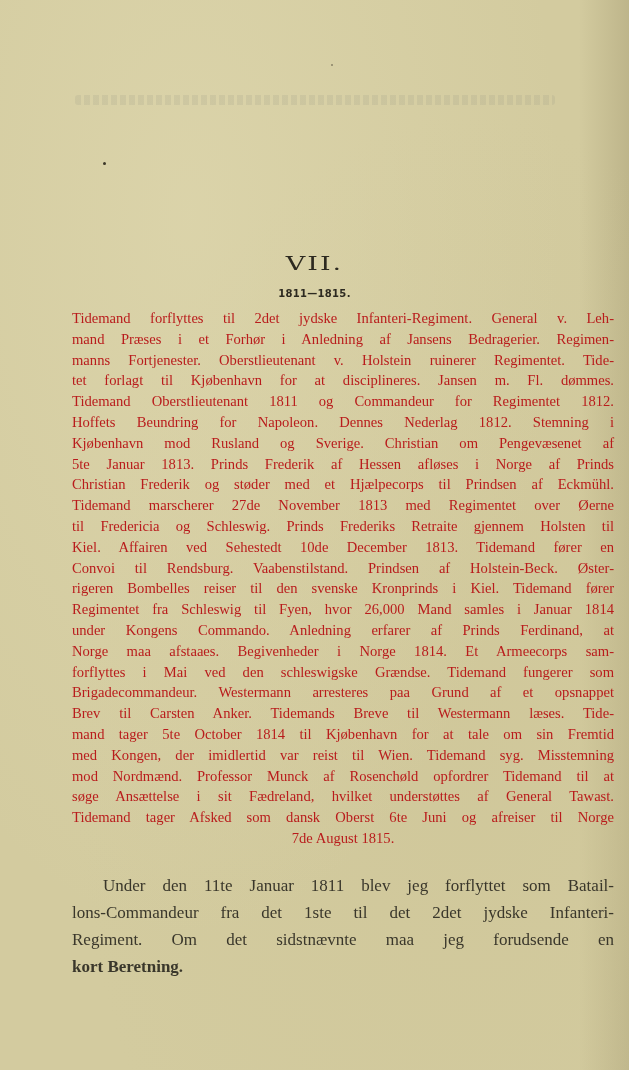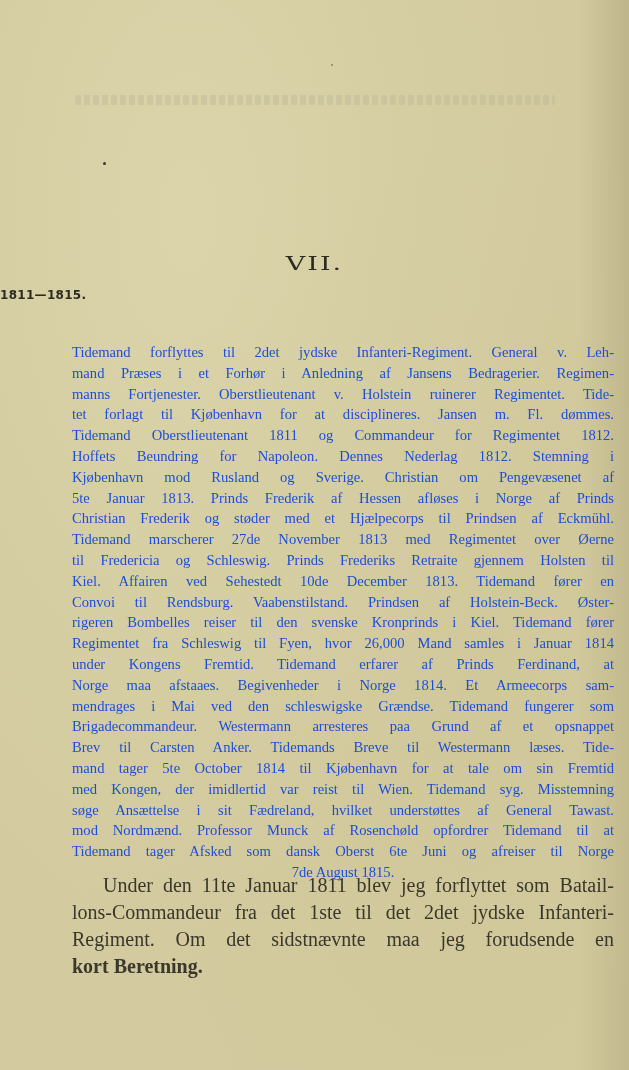--- a/index.html
+++ b/index.html
@@ -22,32 +22,32 @@
   }
   .speck { position: absolute; width: 3px; height: 3px; border-radius: 50%; background: #3b3628; }
   .chapter-number {
     position: absolute; left: 0; width: 629px; top: 252px;
     text-align: center; font-family: "DejaVu Serif", serif; font-weight: normal;
     font-size: 27px; letter-spacing: 2px; color: #2d2a20;
     transform: scaleY(0.72); transform-origin: top center;
   }
   .chapter-years {
     position: absolute; left: 0; width: 629px; top: 288px;
-    font-family: "DejaVu Sans", sans-serif; font-weight: bold;
-    font-size: 12px; color: #2d2a20; letter-spacing: 0.3px;
+    text-align: center; font-family: "DejaVu Sans", sans-serif; font-weight: bold;
+    font-size: 10px; color: #2d2a20; letter-spacing: 0.3px;
   }
   .summary {
-    position: absolute; left: 72px; top: 342px; width: 542px;
-    font-size: 14.6px; line-height: 20.8px; color: #1d4ed8;
+    position: absolute; left: 72px; top: 308px; width: 542px;
+    font-size: 14.6px; line-height: 20.8px; color: #b91c1c;
   }
   .summary .line { display: block; white-space: nowrap; text-align: justify; text-align-last: justify; height: 20.8px; }
   .summary .line.last { text-align: left; text-align-last: center; }
   .body-text {
     position: absolute; left: 72px; top: 872px; width: 542px;
-    font-size: 20px; line-height: 27px; color: #3a372b;
+    font-size: 17px; line-height: 27px; color: #3a372b;
   }
   .body-text .line { display: block; white-space: nowrap; text-align: justify; text-align-last: justify; height: 27px; }
   .body-text .line.first { padding-left: 31px; }
   .body-text .line.last { text-align: left; text-align-last: left; font-weight: bold; }
 </style>
 </head>
 <body>
 
 <div class="page">
   <div class="show-through"></div>
@@ -66,29 +66,29 @@
     <span class="line">Hoffets Beundring for Napoleon. Dennes Nederlag 1812. Stemning i</span>
     <span class="line">Kjøbenhavn mod Rusland og Sverige. Christian om Pengevæsenet af</span>
     <span class="line">5te Januar 1813. Prinds Frederik af Hessen afløses i Norge af Prinds</span>
     <span class="line">Christian Frederik og støder med et Hjælpecorps til Prindsen af Eckmühl.</span>
     <span class="line">Tidemand marscherer 27de November 1813 med Regimentet over Øerne</span>
     <span class="line">til Fredericia og Schleswig. Prinds Frederiks Retraite gjennem Holsten til</span>
     <span class="line">Kiel. Affairen ved Sehestedt 10de December 1813. Tidemand fører en</span>
     <span class="line">Convoi til Rendsburg. Vaabenstilstand. Prindsen af Holstein-Beck. Øster-</span>
     <span class="line">rigeren Bombelles reiser til den svenske Kronprinds i Kiel. Tidemand fører</span>
     <span class="line">Regimentet fra Schleswig til Fyen, hvor 26,000 Mand samles i Januar 1814</span>
-    <span class="line">under Kongens Fremtid. Tidemand erfarer af Prinds Ferdinand, at</span>
+    <span class="line">under Kongens Commando. Anledning erfarer af Prinds Ferdinand, at</span>
     <span class="line">Norge maa afstaaes. Begivenheder i Norge 1814. Et Armeecorps sam-</span>
-    <span class="line">mendrages i Mai ved den schleswigske Grændse. Tidemand fungerer som</span>
+    <span class="line">forflyttes i Mai ved den schleswigske Grændse. Tidemand fungerer som</span>
     <span class="line">Brigadecommandeur. Westermann arresteres paa Grund af et opsnappet</span>
     <span class="line">Brev til Carsten Anker. Tidemands Breve til Westermann læses. Tide-</span>
     <span class="line">mand tager 5te October 1814 til Kjøbenhavn for at tale om sin Fremtid</span>
     <span class="line">med Kongen, der imidlertid var reist til Wien. Tidemand syg. Misstemning</span>
+    <span class="line">mod Nordmænd. Professor Munck af Rosenchøld opfordrer Tidemand til at</span>
     <span class="line">søge Ansættelse i sit Fædreland, hvilket understøttes af General Tawast.</span>
-    <span class="line">mod Nordmænd. Professor Munck af Rosenchøld opfordrer Tidemand til at</span>
     <span class="line">Tidemand tager Afsked som dansk Oberst 6te Juni og afreiser til Norge</span>
     <span class="line last">7de August 1815.</span>
   </div>
 
   <div class="body-text">
     <span class="line first">Under den 11te Januar 1811 blev jeg forflyttet som Batail-</span>
     <span class="line">lons-Commandeur fra det 1ste til det 2det jydske Infanteri-</span>
     <span class="line">Regiment. Om det sidstnævnte maa jeg forudsende en</span>
     <span class="line last">kort Beretning.</span>
   </div>

